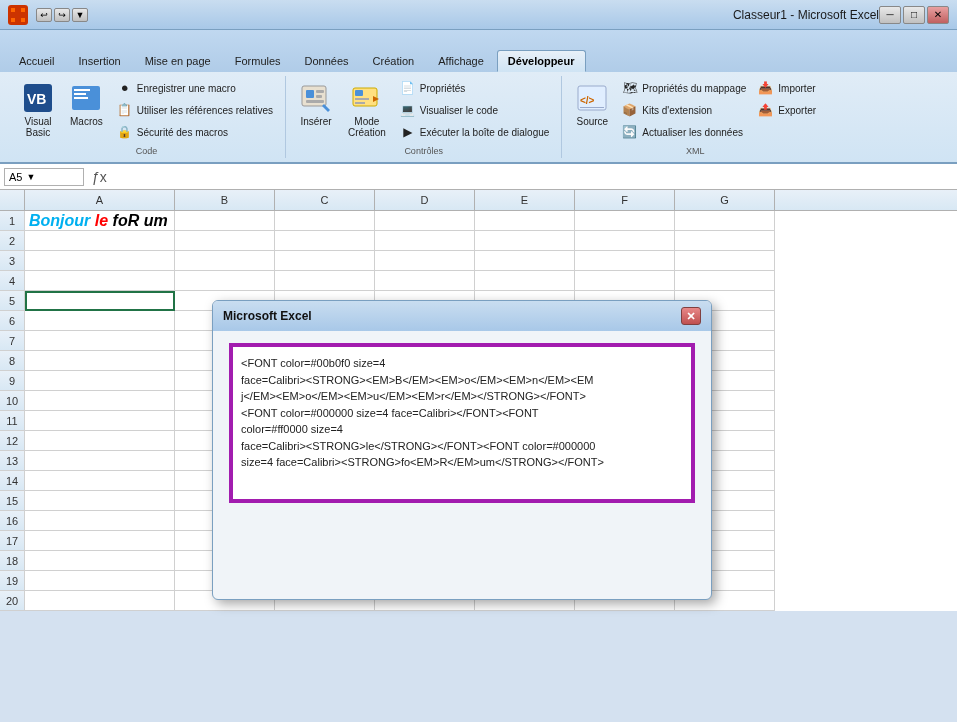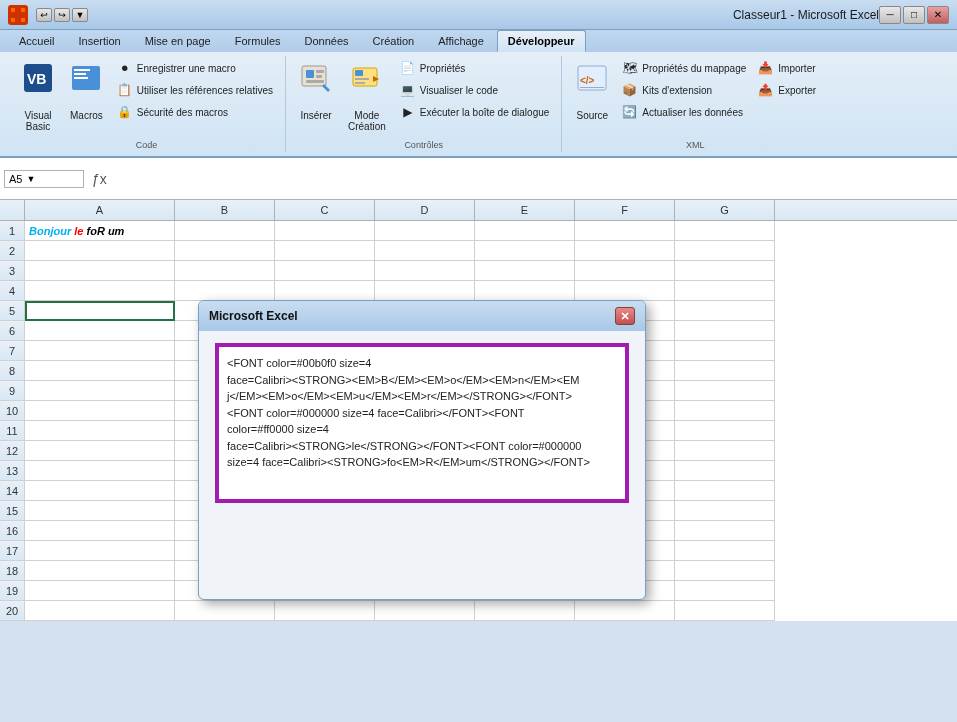--- a/index.html
+++ b/index.html
@@ -56,21 +56,21 @@
     .win-ctrl.close { background: linear-gradient(to bottom, #e8a0a0, #c06060); }
 
     
     .ribbon {
       background: linear-gradient(to bottom, #e8f0f8, #d0e4f4);
       border-bottom: 2px solid #7a9fc0;
     }
     .ribbon-tabs {
       display: flex;
       background: linear-gradient(to bottom, #c0d8f0, #b0cce8);
-      padding-top: 0;
+      padding-top: 20px;
       padding-left: 8px;
       gap: 2px;
     }
     .ribbon-tab {
       padding: 4px 10px;
       font-size: 11px;
       cursor: pointer;
       border-radius: 3px 3px 0 0;
       color: #222;
       border: 1px solid transparent;
@@ -119,21 +119,21 @@
       padding: 4px 6px;
       cursor: pointer;
       border-radius: 3px;
       min-width: 40px;
       font-size: 10px;
       text-align: center;
       color: #222;
     }
     .ribbon-btn-large .icon {
       width: 32px; height: 32px;
-      margin-bottom: 16px;
+      margin-bottom: 2px;
       display: flex; align-items: center; justify-content: flex-start;
       font-size: 20px;
     }
     .ribbon-btn-small {
       display: flex;
       align-items: center;
       gap: 4px;
       padding: 2px 4px;
       cursor: pointer;
       border-radius: 2px;
@@ -154,21 +154,21 @@
     }
 
     
     .formula-bar {
       display: flex;
       align-items: center;
       background: #fff;
       border-bottom: 1px solid #b0b0b0;
       padding: 2px 4px;
       gap: 4px;
-      height: 42px;
+      height: 26px;
     }
     .cell-ref-box {
       width: 80px;
       border: 1px solid #b0b0b0;
       padding: 2px 4px;
       font-size: 11px;
       display: flex; align-items: center;
     }
     .formula-bar-icon {
       font-size: 14px;
@@ -239,35 +239,35 @@
       display: flex; align-items: center;
       overflow: hidden;
     }
     .data-cell.cell-a { width: 150px; }
     .data-cell.cell-b, .data-cell.cell-c, .data-cell.cell-d,
     .data-cell.cell-e, .data-cell.cell-f, .data-cell.cell-g { width: 100px; }
     .data-cell.selected { border: 2px solid #217346; }
     .cell-content-a1 {
       font-style: italic;
       font-weight: bold;
-      font-size: 11px;
+      font-size: 16px;
     }
     .text-teal { color: #00b0f0; }
     .text-black { color: #000000; }
     .text-red { color: #ff0000; }
     .dialog {
       background: #f0f4f8;
       border: 1px solid #7a9fc0;
       border-radius: 6px;
       box-shadow: 4px 4px 12px rgba(0,0,0,0.35);
-      width: 448px;
+      width: 500px;
       min-height: 300px;
       position: absolute;
       top: 300px;
-      left: 198px;
+      left: 212px;
     }
     .dialog-title-bar {
       background: linear-gradient(to bottom, #c9ddf0, #a8c8e8);
       border-radius: 5px 5px 0 0;
       padding: 6px 10px;
       display: flex;
       align-items: center;
       justify-content: space-between;
     }
     .dialog-title {

